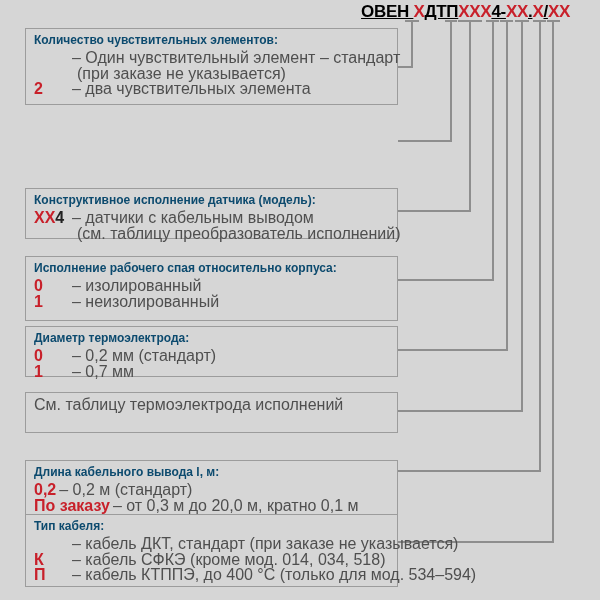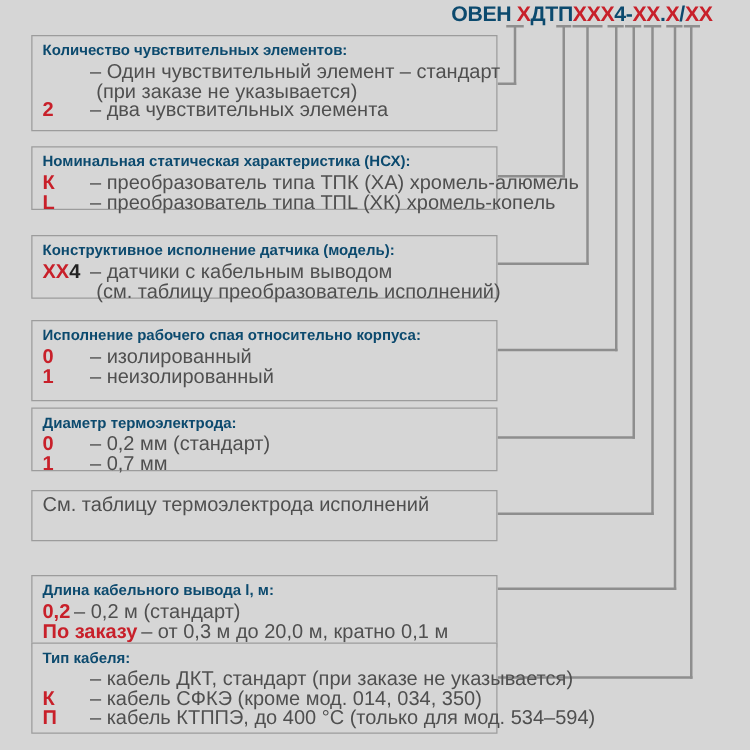--- a/index.html
+++ b/index.html
@@ -12,21 +12,21 @@
   }
   .stage { position:absolute; inset:0; }
 
   
   .code-title {
     position:absolute; top:2px; right:30px;
     font-size:17px; font-weight:bold; color:#1b1b1b;
     letter-spacing:-0.3px; white-space:pre;
   }
   .t-red { color:#c8202a; }
-  .t-blk { color:#0c4a6e; }
+  .t-blk { color:#000000;text-decoration:underline; }
 
   
   .box {
     position:absolute; left:25px; width:373px;
     box-sizing:border-box;
     border:1.5px solid #9c9c9c;
     background:#d6d6d6;
     padding:4px 8px 0 8px;
   }
   .box h3 {
@@ -92,29 +92,20 @@
       <span class="code"></span><span>– Один чувствительный элемент – стандарт</span>
     </div>
     <div class="row cont">
       <span class="code"></span><span>(при заказе не указывается)</span>
     </div>
     <div class="row">
       <span class="code">2</span><span>– два чувствительных элемента</span>
     </div>
   </div>
 
-  <div class="box" style="top:117px;height:51px;">
-    <h3>Номинальная статическая характеристика (НСХ):</h3>
-    <div class="row">
-      <span class="code">К</span><span>– преобразователь типа ТПК (ХА) хромель-алюмель</span>
-    </div>
-    <div class="row">
-      <span class="code">L</span><span>– преобразователь типа ТПL (ХК) хромель-копель</span>
-    </div>
-  </div>
 
   <div class="box" style="top:188px;height:51px;">
     <h3>Конструктивное исполнение датчика (модель):</h3>
     <div class="row">
       <span class="code"><span>ХХ</span><span class="c2">4</span></span><span>– датчики с кабельным выводом</span>
     </div>
     <div class="row cont">
       <span class="code"></span><span>(см. таблицу преобразователь исполнений)</span>
     </div>
   </div>
@@ -154,20 +145,20 @@
       <span class="code">По заказу</span><span>– от 0,3 м до 20,0 м, кратно 0,1 м</span>
     </div>
   </div>
 
   <div class="box" style="top:514px;height:73px;">
     <h3>Тип кабеля:</h3>
     <div class="row">
       <span class="code"></span><span>– кабель ДКТ, стандарт (при заказе не указывается)</span>
     </div>
     <div class="row">
-      <span class="code">К</span><span>– кабель СФКЭ (кроме мод. 014, 034, 350)</span>
+      <span class="code">К</span><span>– кабель СФКЭ (кроме мод. 014, 034, 518)</span>
     </div>
     <div class="row">
       <span class="code">П</span><span>– кабель КТППЭ, до 400 °С (только для мод. 534–594)</span>
     </div>
   </div>
 
 </div>
 
 </body></html>

